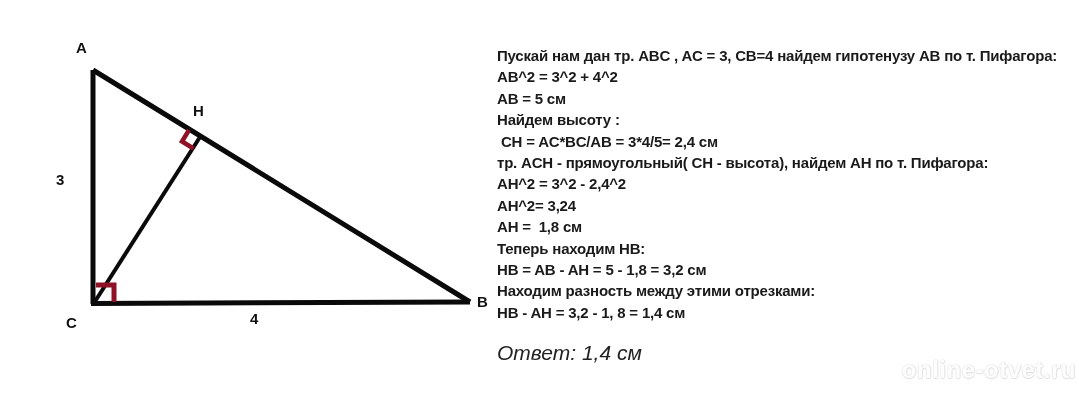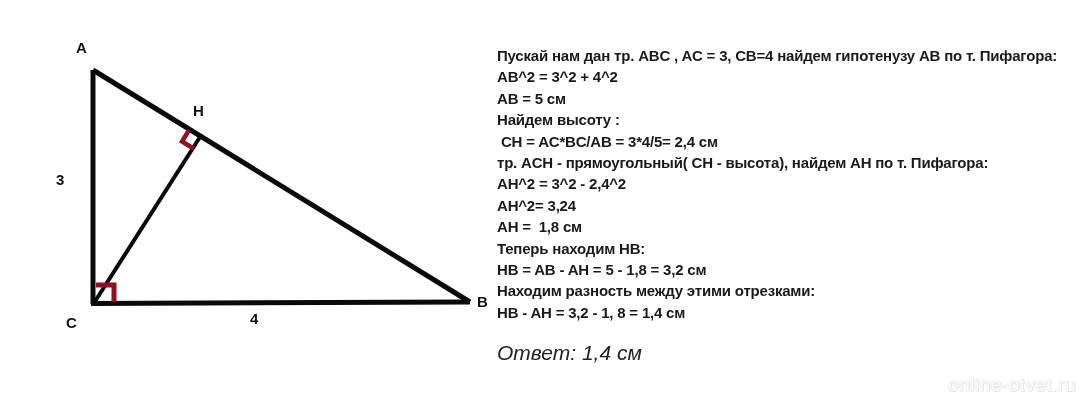--- a/index.html
+++ b/index.html
@@ -42,23 +42,23 @@
     margin-top: 18px;
     font-size: 21px;
     font-style: italic;
     font-weight: normal;
     letter-spacing: 0;
     color: #222222;
     white-space: pre;
   }
   .watermark {
     position: absolute;
-    right: 3px; bottom: 4px;
-    font-size: 19px;
-    font-weight: normal;
+    right: 3px; bottom: 16px;
+    font-size: 24px;
+    font-weight: bold;
     letter-spacing: 0.5px;
     color: #fdfdfd;
     text-shadow: 0 0 2px #d9d9d9, 0 1px 1px #e3e3e3, 1px 0 1px #e8e8e8;
     white-space: pre;
   }
 </style>
 </head>
 <body>
 
 <div class="canvas">

